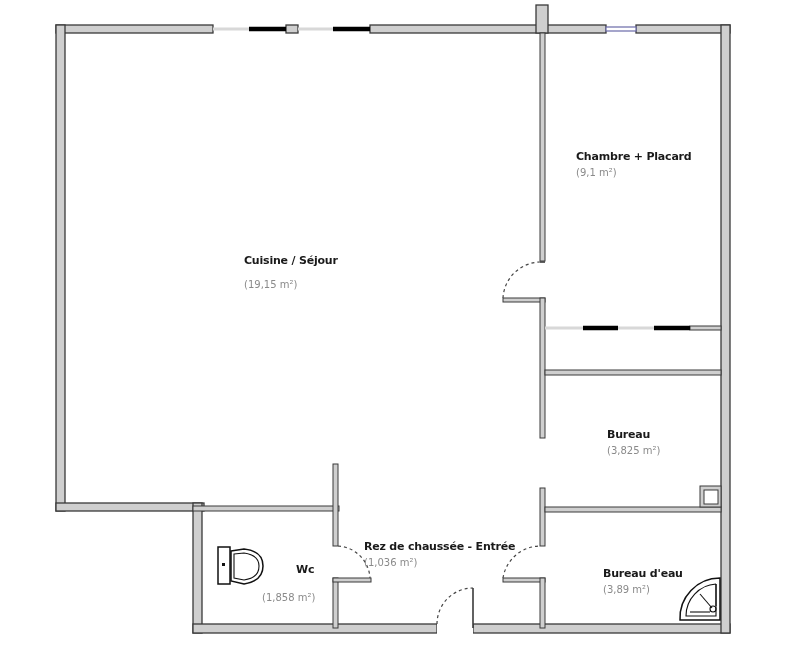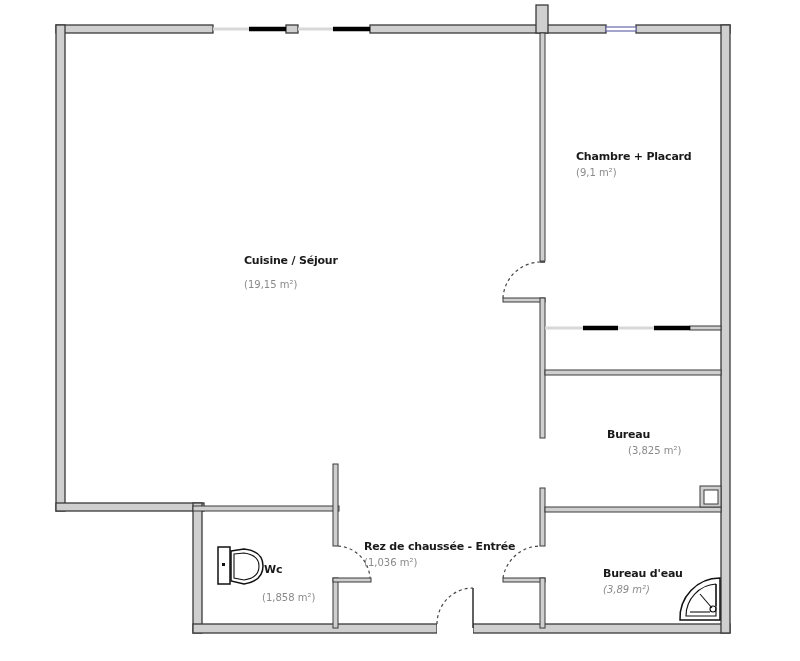--- a/index.html
+++ b/index.html
@@ -142,29 +142,29 @@
   <div class="room-area" style="left:244px; top:271px;margin-top:8px;">(19,15 m²)</div>
 </div>
 
 <div>
   <div class="room-label" style="left:576px; top:150px;">Chambre + Placard</div>
   <div class="room-area" style="left:576px; top:167px;">(9,1 m²)</div>
 </div>
 
 <div>
   <div class="room-label" style="left:607px; top:428px;text-align:center;">Bureau</div>
-  <div class="room-area" style="left:607px; top:445px;margin-left:21px;">(3,825 m²)</div>
+  <div class="room-area" style="left:607px; top:445px;">(3,825 m²)</div>
 </div>
 
 <div>
   <div class="room-label" style="left:364px; top:540px;">Rez de chaussée - Entrée</div>
   <div class="room-area" style="left:364px; top:557px;">(1,036 m²)</div>
 </div>
 
 <div>
-  <div class="room-label" style="left:264px; top:563px;">Wc</div>
+  <div class="room-label" style="left:264px; top:563px;padding-left:32px;">Wc</div>
   <div class="room-area" style="left:262px; top:592px;">(1,858 m²)</div>
 </div>
 
 <div>
   <div class="room-label" style="left:603px; top:567px;">Bureau d'eau</div>
-  <div class="room-area" style="left:603px; top:584px;font-style:italic;">(3,89 m²)</div>
+  <div class="room-area" style="left:603px; top:584px;">(3,89 m²)</div>
 </div>
 
 </body></html>

